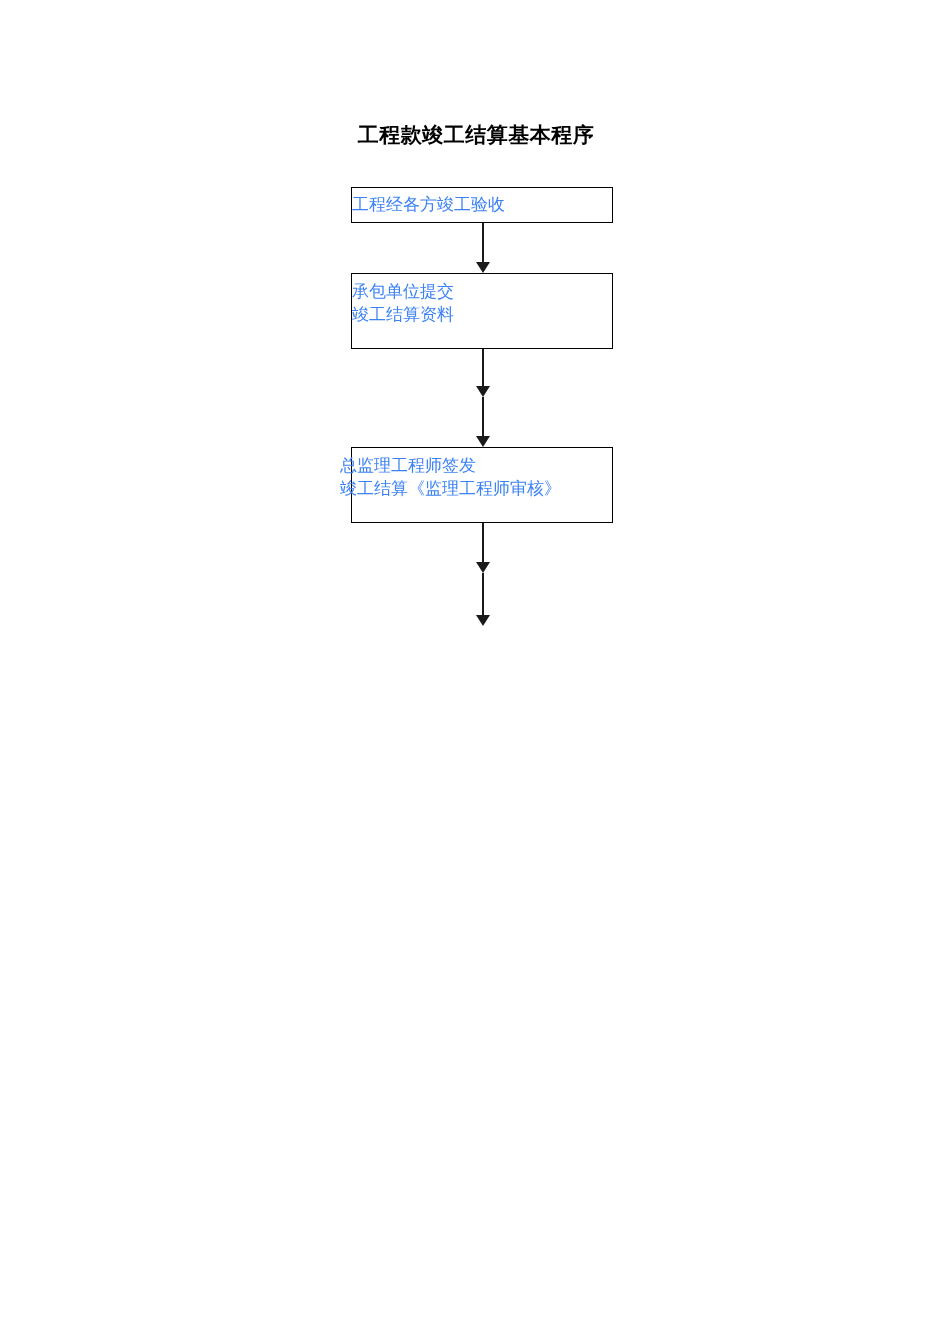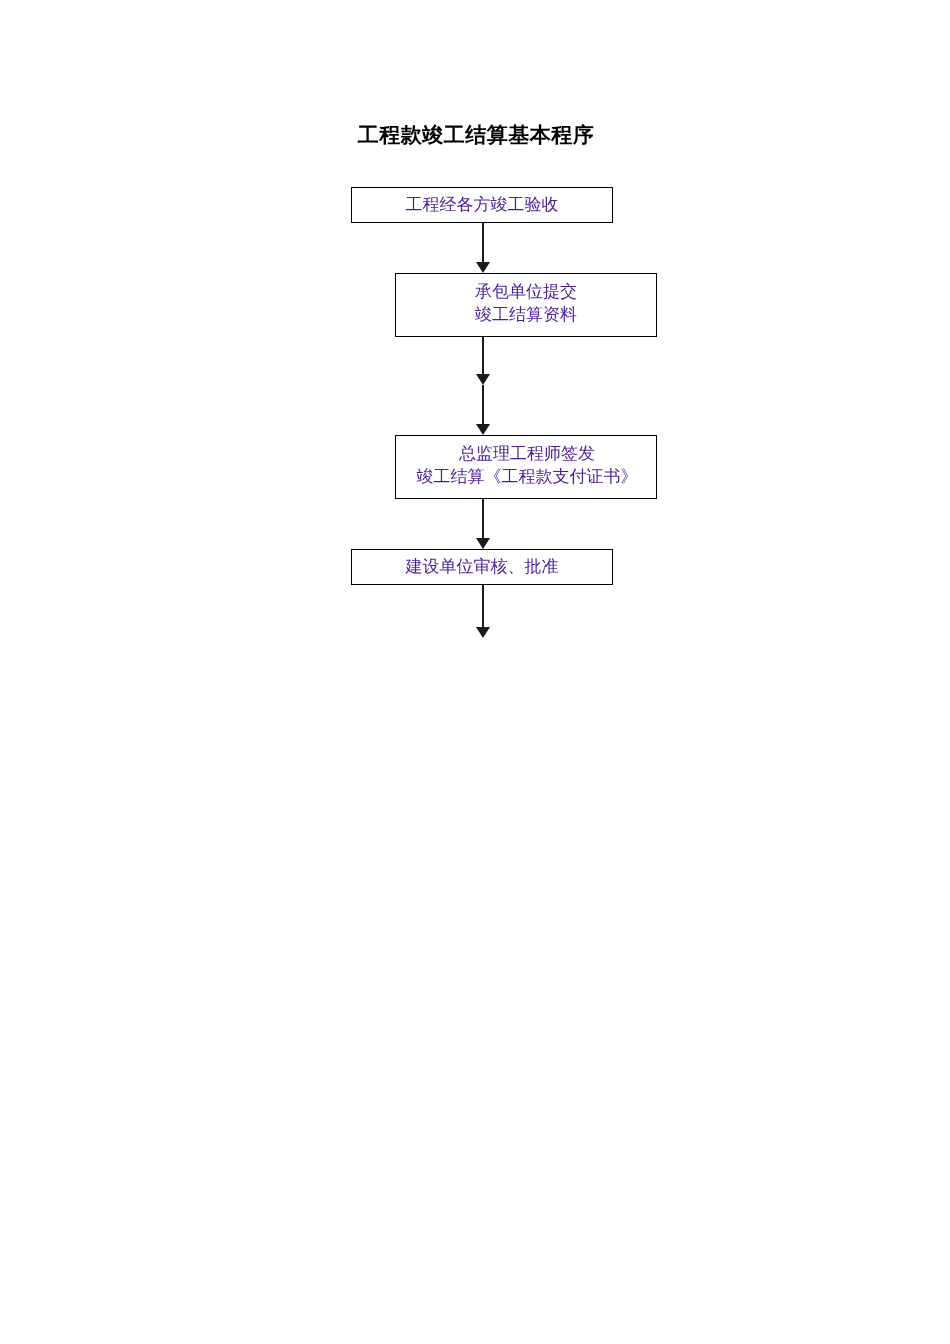--- a/index.html
+++ b/index.html
@@ -51,40 +51,38 @@
   }
 
   .node {
     position: relative;
     box-sizing: border-box;
     width: 262px;
     border: 1.6px solid #000000;
     background: #ffffff;
     font-size: 17px;
     line-height: 23px;
-    text-align: center;
-    color: #4c1d95;
+    color: #3b82f6;
   }
 
   .node .label {
     display: block;
     white-space: pre-line;
   }
 
   
   .node.compact {
     height: 36px;
     padding-top: 5px;
   }
 
   
   .node.tall {
-    height: 64px;
+    height: 76px;
     padding-top: 6px;
-    margin-left: 44px;
   }
 
   
   .node.wide-text .label {
     width: 286px;
     margin-left: -12px;
   }
 
   .connector {
     position: relative;
@@ -147,31 +145,28 @@
     </div>
 
 
     <div class="connector c3">
       <div class="stem"></div>
       <div class="head"></div>
     </div>
 
     <div class="node tall wide-text">
       <span class="label">总监理工程师签发
-竣工结算《工程款支付证书》</span>
+竣工结算《监理工程师审核》</span>
     </div>
 
     <div class="connector c4">
       <div class="stem"></div>
       <div class="head"></div>
     </div>
 
-    <div class="node compact">
-      <span class="label">建设单位审核、批准</span>
-    </div>
 
     <div class="connector c5">
       <div class="stem"></div>
       <div class="head"></div>
     </div>
 
 
   </div>
 </div>
 

